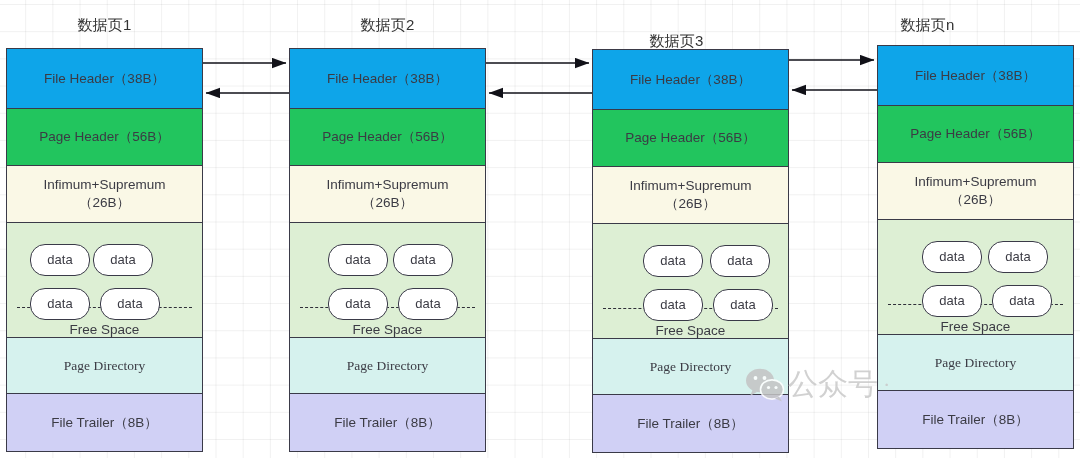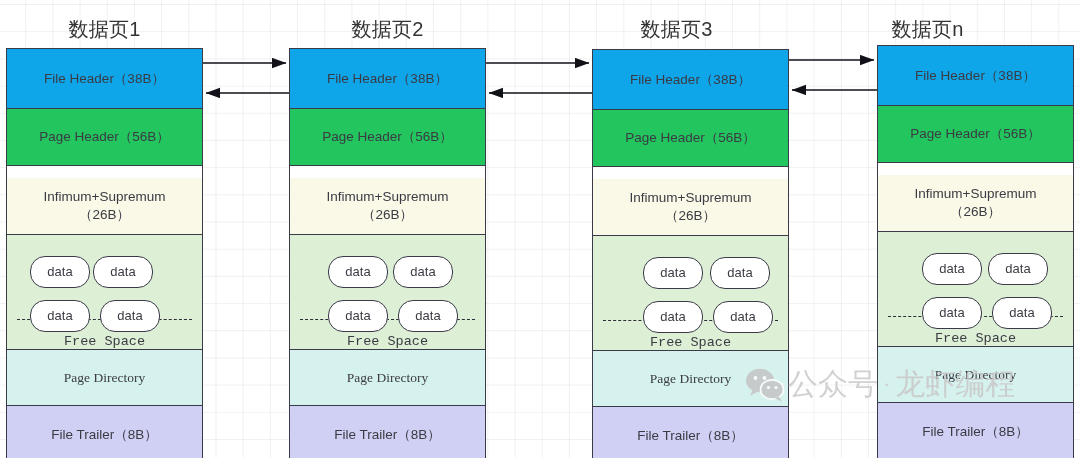--- a/index.html
+++ b/index.html
@@ -19,21 +19,21 @@
       linear-gradient(to bottom, rgba(0,0,0,0.055) 1px, transparent 1px);
     background-size:27.2px 27.2px;
     background-position:-2px 4px;
   }
   #canvas{position:absolute;inset:0;}
 
   .page{position:absolute;width:197px;}
   .page-title{
     position:absolute;
     width:197px;text-align:center;
-    font-size:20px;color:#333;
+    font-size:15px;color:#333;
     letter-spacing:.2px;
     white-space:nowrap;
   }
   .stack{
     position:absolute;
     width:197px;
     border:1.6px solid #3a3a48;
     box-sizing:border-box;
     background:#fff;
   }
@@ -42,21 +42,21 @@
     border-bottom:1.6px solid #3a3a48;
     display:flex;align-items:center;justify-content:center;
     font-size:13.5px;color:#3b3b44;
     text-align:center;
     line-height:1.32;
     position:relative;
   }
   .band:last-child{border-bottom:none;}
   .b-file    {height:60px;background:#0ea5e9;}
   .b-pheader {height:57px;background:#22c55e;}
-  .b-infimum {height:57px;background:#faf8e6;margin-top:12px;}
+  .b-infimum {height:57px;background:#faf8e6;}
   .b-records {height:115px;background:#ddefd4;flex-direction:column;justify-content:flex-start;align-items:stretch;padding:12px;}
   .b-dir     {height:56px;background:#d6f2ee;font-family:Liberation Serif, serif;}
   .b-trailer {height:57px;background:#d0d0f5;}
 
   .rec-area{position:relative;height:115px;}
   .pill{
     position:absolute;
     width:58px;height:30px;
     border:1.6px solid #3a3a48;
     border-radius:15px;
@@ -68,21 +68,21 @@
   .dashline{
     position:absolute;
     left:-1.6px;right:-1.6px;
     top:72px;
     border-top:1.8px dashed #2e2e38;
     z-index:1;
   }
   .freespace{
     position:absolute;left:0;right:0;top:76px;height:38px;
     display:flex;align-items:center;justify-content:center;
-    font-size:13.5px;color:#3b3b44;font-family:Liberation Mono, monospace;
+    font-size:13.5px;color:#3b3b44;
   }
 
   .lbl-sub{white-space:pre-line;}
 
   
   #arrows{position:absolute;inset:0;pointer-events:none;}
 
   
   .watermark{
     position:absolute;
@@ -146,21 +146,21 @@
           <div class="dashline"></div>
           <div class="freespace">Free Space</div>
         </div>
       </div>
       <div class="band b-dir">Page Directory</div>
       <div class="band b-trailer">File Trailer（8B）</div>
     </div>
   </div>
 
   <div class="page">
-    <div class="page-title" style="left:578px;top:16px;">数据页3</div>
+    <div class="page-title" style="left:578px;top:32px;">数据页3</div>
     <div class="stack" style="left:592px;top:49px;">
       <div class="band b-file">File Header（38B）</div>
       <div class="band b-pheader">Page Header（56B）</div>
       <div class="band b-infimum">
         <span class="lbl-sub">Infimum+Supremum
 （26B）</span>
       </div>
       <div class="band b-records">
         <div class="rec-area">
           <div class="pill" style="left:38px;top:9px;">data</div>
@@ -230,16 +230,15 @@
         <circle cx="10.5" cy="10" r="1.9" fill="#ffffff"></circle>
         <circle cx="19.5" cy="10" r="1.9" fill="#ffffff"></circle>
         <ellipse cx="27" cy="21.5" rx="11.5" ry="9.6" fill="#c4c4c4" stroke="#ffffff" stroke-width="1.6"></ellipse>
         <polygon points="34,28.5 37,33.5 30,30.5" fill="#c4c4c4"></polygon>
         <circle cx="23.5" cy="19.5" r="1.6" fill="#ffffff"></circle>
         <circle cx="31" cy="19.5" r="1.6" fill="#ffffff"></circle>
       </svg>
     </span>
     <span>公众号</span>
     <span class="wm-sep">·</span>
-    <span>龙虾编程</span>
   </div>
 
 </div>
 
 </body></html>

